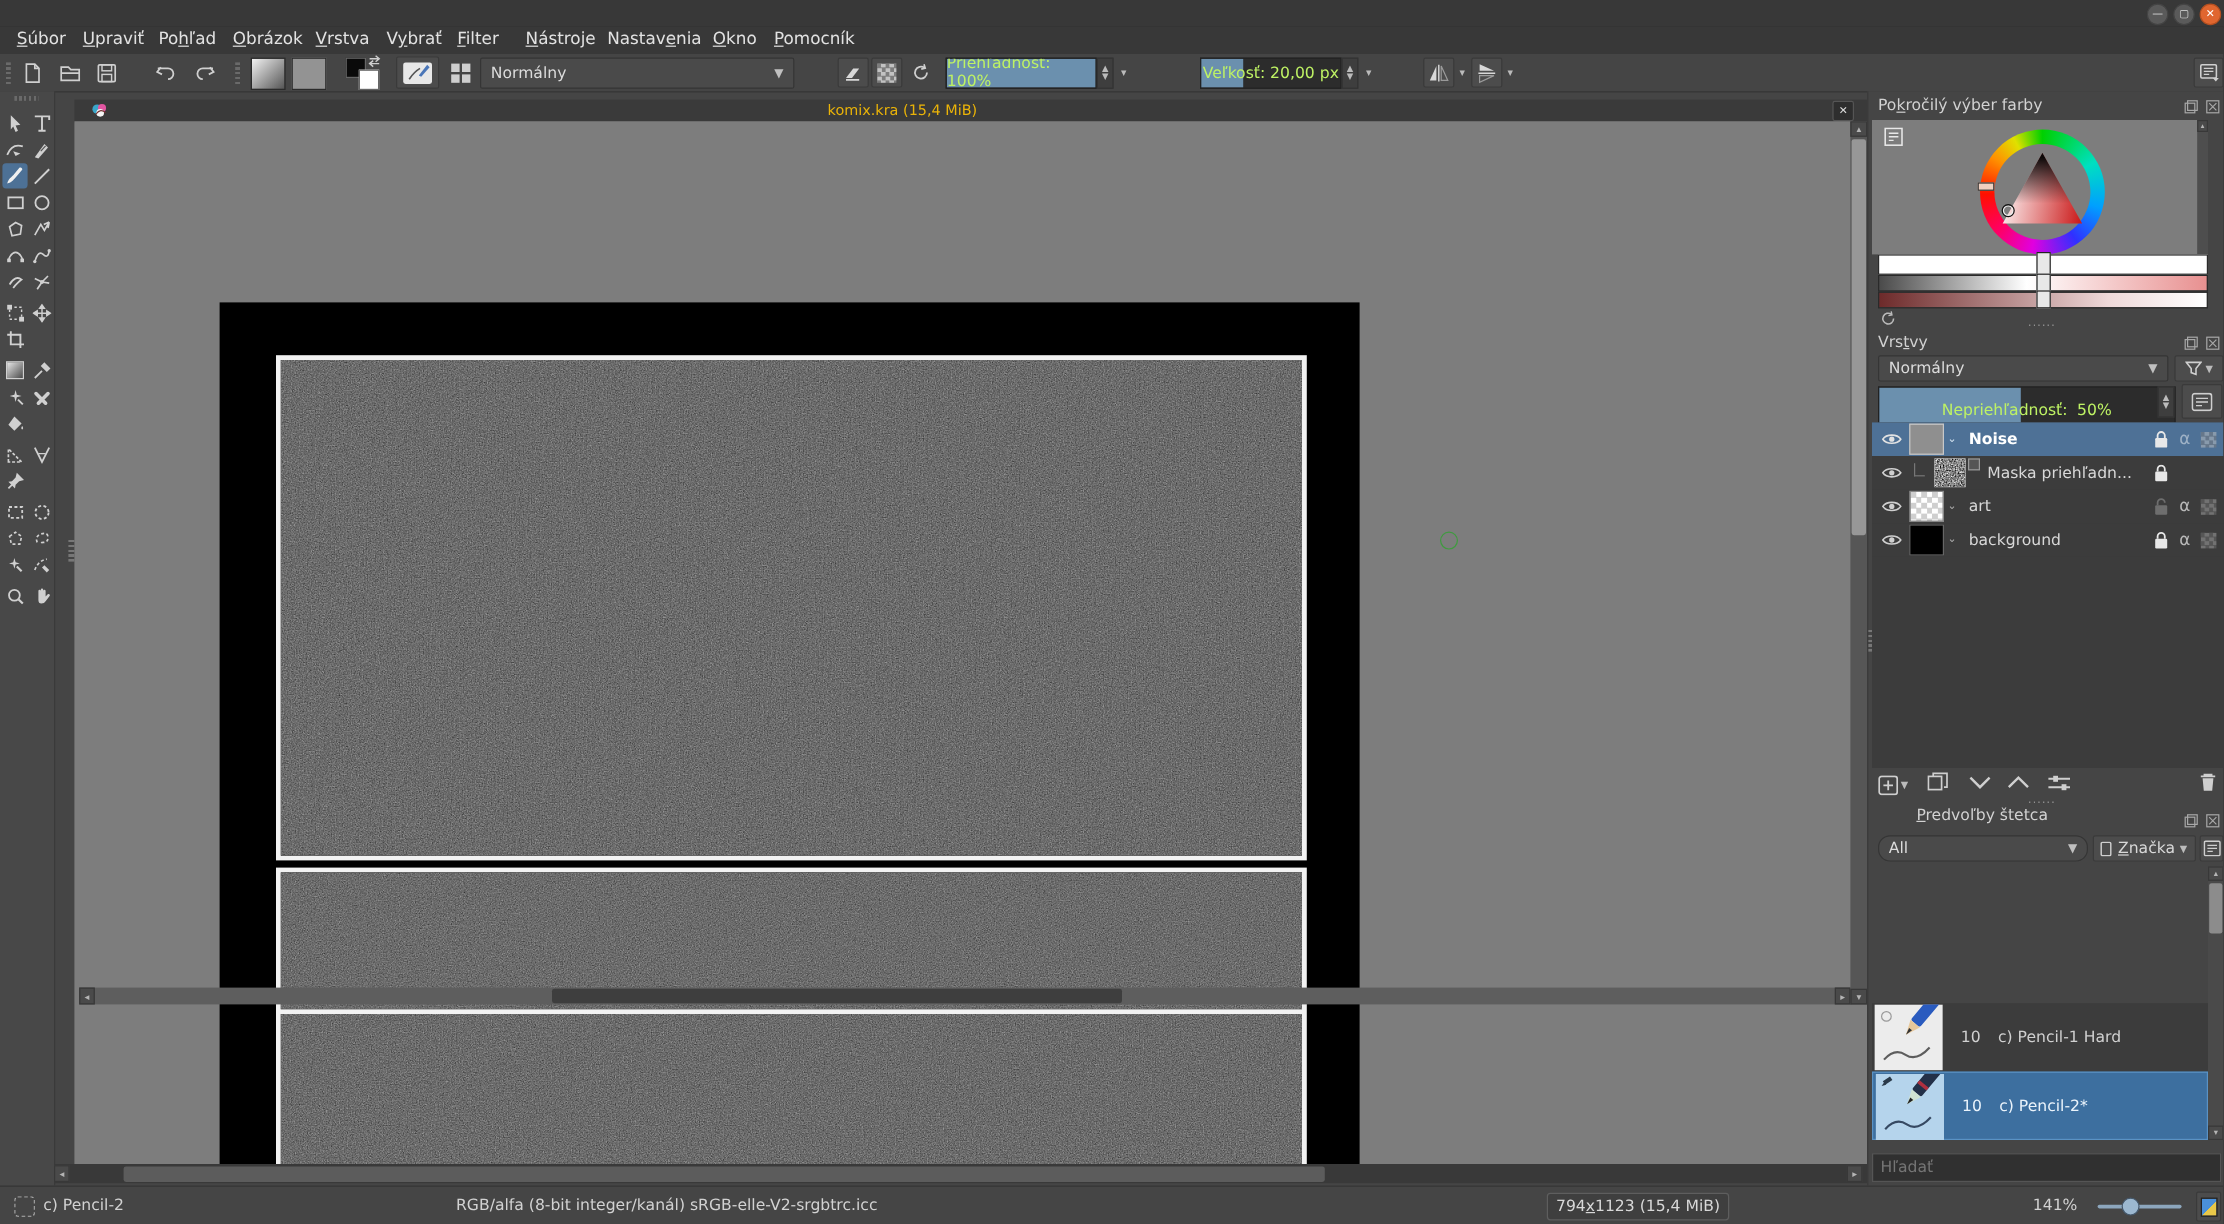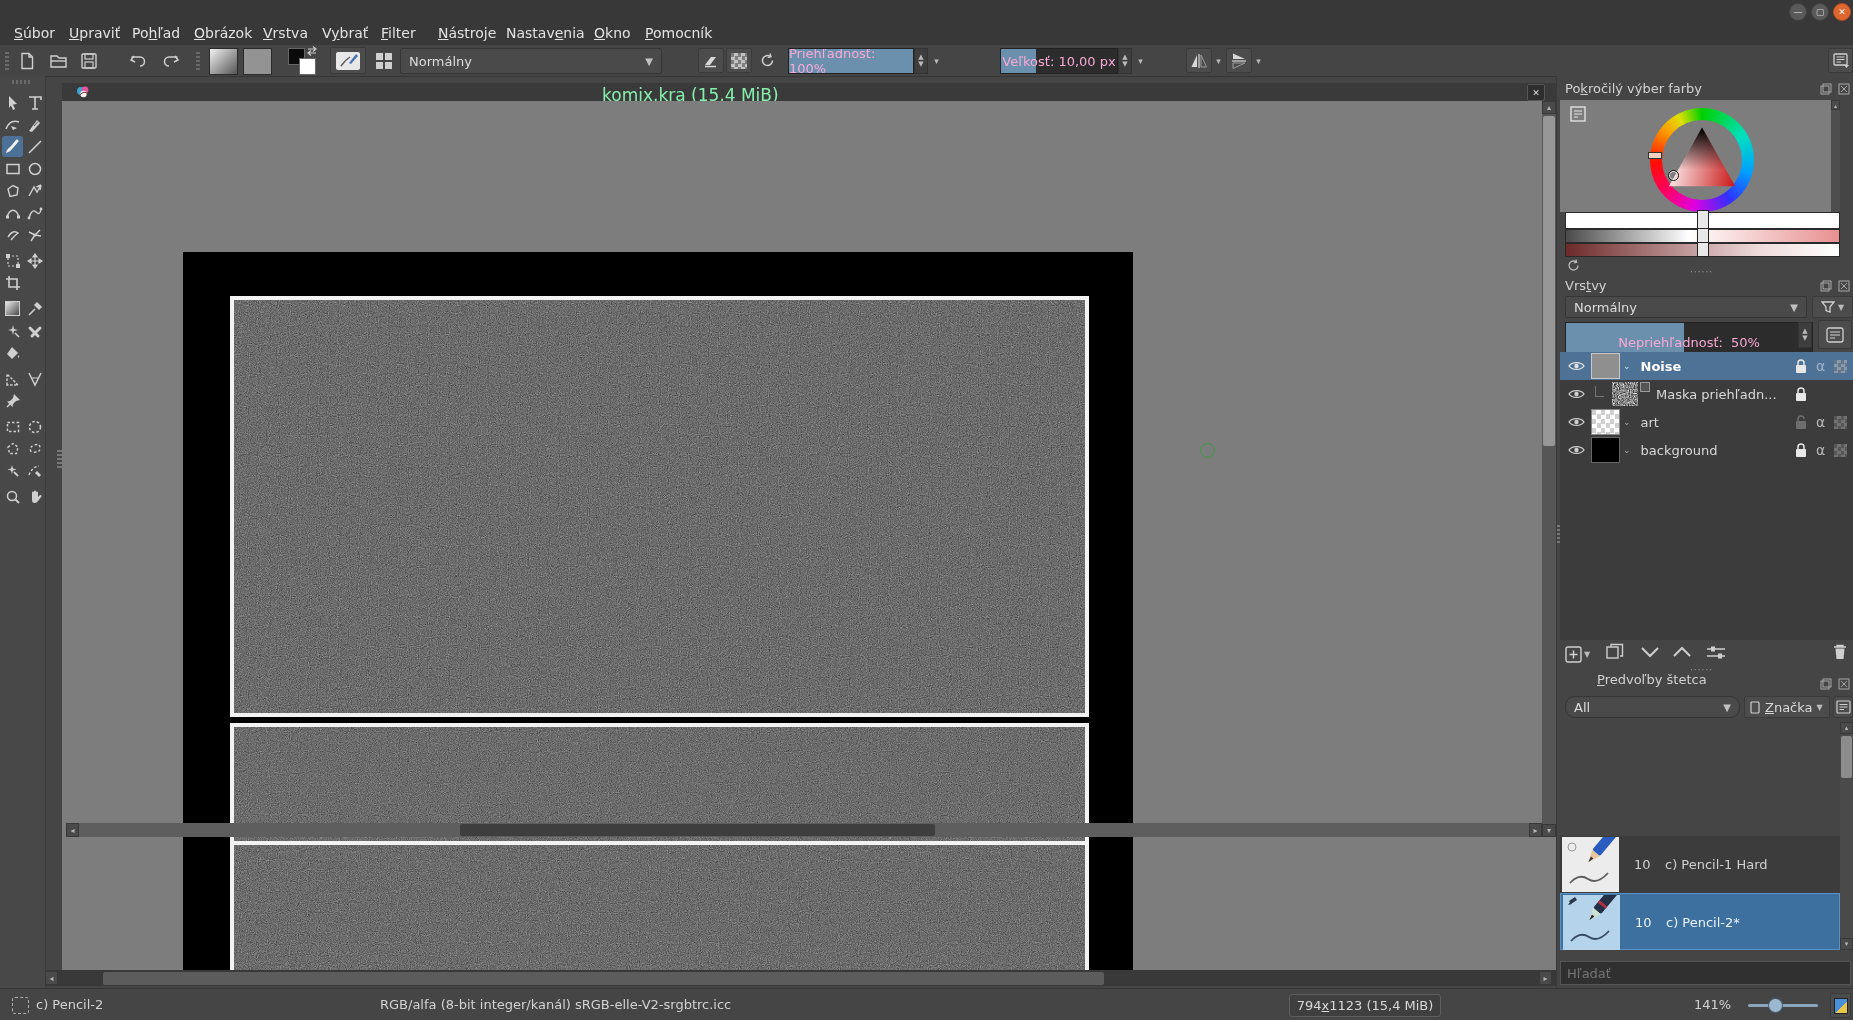--- a/index.html
+++ b/index.html
@@ -18,21 +18,21 @@
   .flat{background:transparent;border-color:transparent;}
   .grip{position:absolute;top:7px;width:4px;height:18px;
         background:repeating-linear-gradient(to bottom,#6a6a6a 0 2px,transparent 2px 4px);}
   .combo{position:absolute;box-sizing:border-box;background:#4a4a4a;border:1px solid #353535;border-radius:2px;
          display:flex;align-items:center;padding:0 8px;color:#dcdcdc;}
   .caret{margin-left:auto;color:#c0c0c0;font-size:10px;}
   .spincol{position:absolute;width:14px;box-sizing:border-box;background:#3e3e3e;border:1px solid #333;
            display:flex;flex-direction:column;align-items:center;justify-content:center;color:#bbb;font-size:7px;line-height:7px;}
   .sliderspin{position:absolute;box-sizing:border-box;background:#2c2c2c;border:1px solid #222;overflow:hidden;}
   .sliderspin .fill{position:absolute;left:0;top:0;bottom:0;background:#6b90ae;}
-  .sliderspin .txt{position:relative;display:flex;align-items:center;justify-content:center;height:100%;color:#f9a8d4;font-size:13px;}
+  .sliderspin .txt{position:relative;display:flex;align-items:center;justify-content:center;height:100%;color:#bef264;font-size:13px;}
   
   .toolbox{left:0;top:76px;width:45px;height:912px;background:#484848;border-right:1px solid #3a3a3a;}
   .tool{position:absolute;width:21px;height:21px;display:flex;align-items:center;justify-content:center;border-radius:3px;}
   .tool.sel{background:#4d7196;}
   .tool svg{display:block;}
   
   .tabbar{left:62px;top:83px;width:1494px;height:18px;background:#3a3a3a;border-bottom:1px solid #303030;}
   .viewport{left:62px;top:101px;width:1494px;height:869px;background:#7d7d7d;overflow:hidden;}
   .noisewrap{position:absolute;box-sizing:border-box;}
   .noisewrap svg{position:absolute;left:0;top:0;width:100%;height:100%;}
@@ -159,21 +159,21 @@
     </div>
     <div class="spincol" style="left:914px;top:3px;height:26px;">
         <span>▲</span>
         <span>▼</span>
       </div>
     <div class="tbtn flat" style="left:929px;width:15px">
         <span style="font-size:9px;color:#bbb">▾</span>
       </div>
     <div class="sliderspin" style="left:1000px;top:3px;width:118px;height:26px;">
       <div class="fill" style="width:30%"></div>
-      <div class="txt">Veľkosť: 10,00 px</div>
+      <div class="txt">Veľkosť: 20,00 px</div>
     </div>
     <div class="spincol" style="left:1118px;top:3px;height:26px;">
         <span>▲</span>
         <span>▼</span>
       </div>
     <div class="tbtn flat" style="left:1133px;width:15px">
         <span style="font-size:9px;color:#bbb">▾</span>
       </div>
     <div class="tbtn" style="left:1186px">
       <svg width="18" height="18" viewBox="0 0 18 18">
@@ -407,21 +407,21 @@
 
   <div class="abs" style="left:57px;top:450px;width:5px;height:18px;background:repeating-linear-gradient(to bottom,#777 0 2px,transparent 2px 4px);"></div>
 
   <div class="abs tabbar">
     <svg class="abs" style="left:14px;top:2px" width="14" height="14" viewBox="0 0 14 14">
       <circle cx="5" cy="6" r="4" fill="#3aa6c9"></circle>
         <circle cx="9" cy="5" r="3.4" fill="#e255a1"></circle>
         <circle cx="7.5" cy="9" r="3.2" fill="#f5f5f5"></circle>
         <path d="M4 10 Q8 5 12 9" stroke="#733" stroke-width="1" fill="none"></path>
     </svg>
-    <div class="abs" style="left:540px;width:300px;top:2px;color:#86efac;font-size:17px;">komix.kra (15,4 MiB)</div>
+    <div class="abs" style="left:540px;width:300px;top:2px;text-align:center;color:#eab308;font-size:12px;">komix.kra (15,4 MiB)</div>
     <div class="abs" style="left:1465px;top:1px;width:16px;height:15px;background:#2e2e2e;border:1px solid #555;border-radius:2px;color:#ddd;font-size:9px;display:flex;align-items:center;justify-content:center;">✕</div>
   </div>
 
   <div class="abs viewport">
 
     <div class="abs" style="left:121px;top:151px;width:950px;height:718px;background:#000;"></div>
 
     <div class="noisewrap" style="left:168px;top:195px;width:859px;height:421px;border:4px solid #f2f2f2;">
       <svg preserveAspectRatio="none">
         <filter id="nz1" x="0" y="0" width="100%" height="100%">

